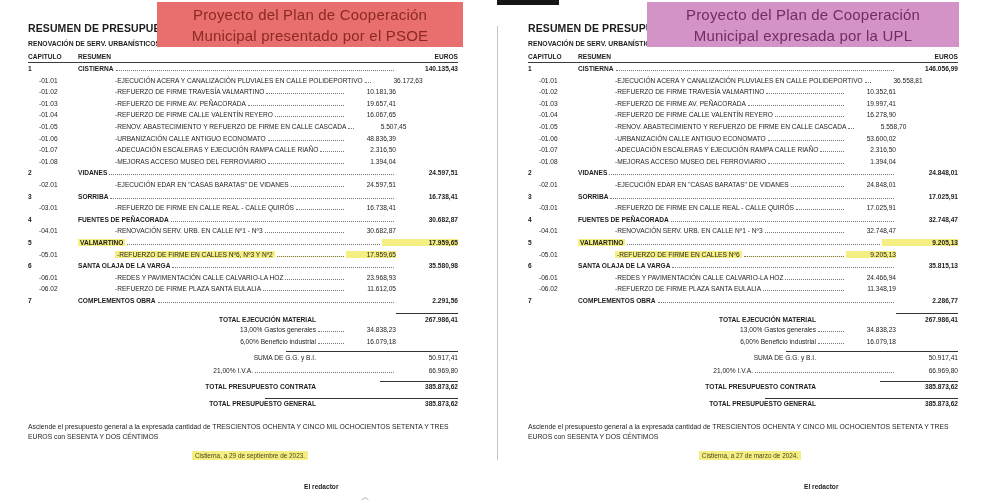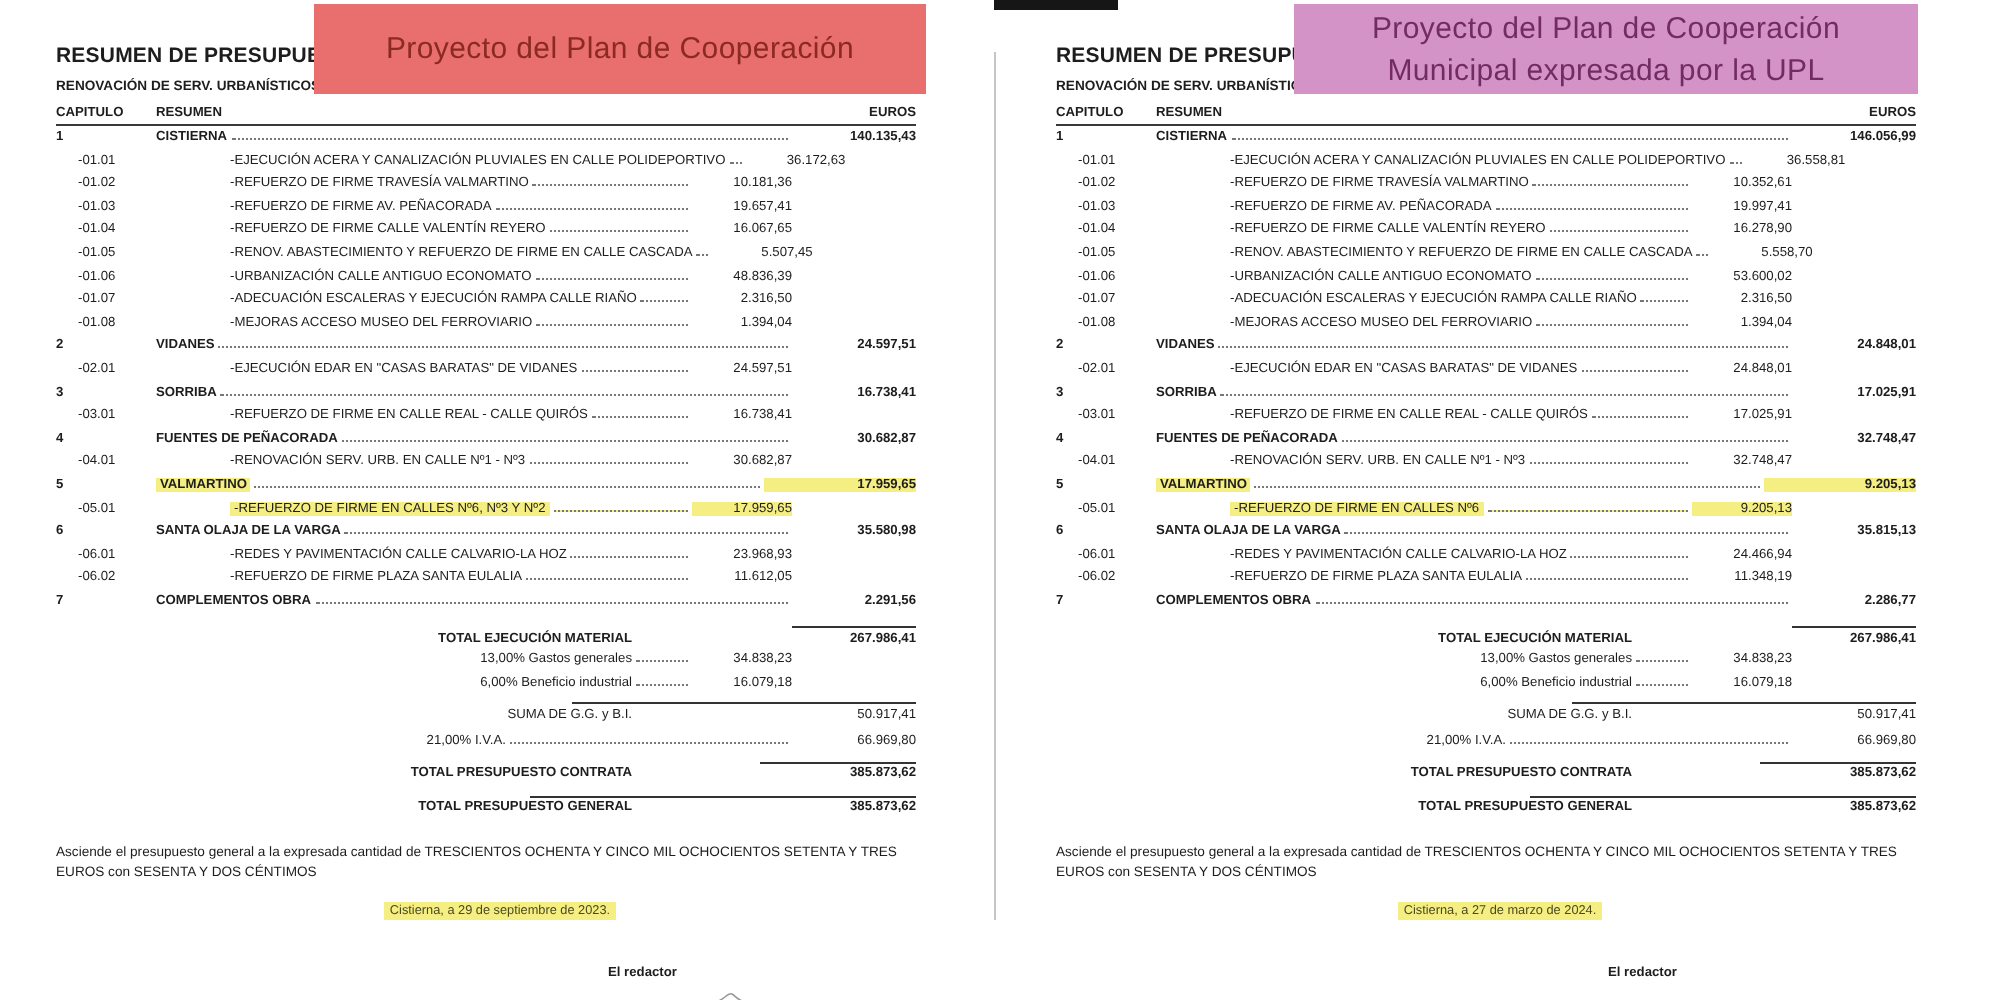--- a/index.html
+++ b/index.html
@@ -70,20 +70,21 @@
   .sig{margin-top:2px;padding-left:300px;}
 </style>
 </head>
 <body>
 
 <div class="canvas">
 
   <div class="page page0" style="--banner-bg: #e96e6e; --banner-fg: #8b2a22; --hl: #f5ee82;">
     <div class="banner">
       <span>Proyecto del Plan de Cooperación</span>
+      <span>Municipal presentado por el PSOE</span>
     </div>
     <div class="doc-title">RESUMEN DE PRESUPUESTO</div>
     <div class="doc-subtitle">RENOVACIÓN DE SERV. URBANÍSTICOS EN EL MUNICIPIO DE CISTIERNA</div>
     <div class="thead">
       <span class="th-cap">CAPITULO</span>
       <span class="th-res">RESUMEN</span>
       <span class="th-eur">EUROS</span>
     </div>
     <div class="rows">
 

